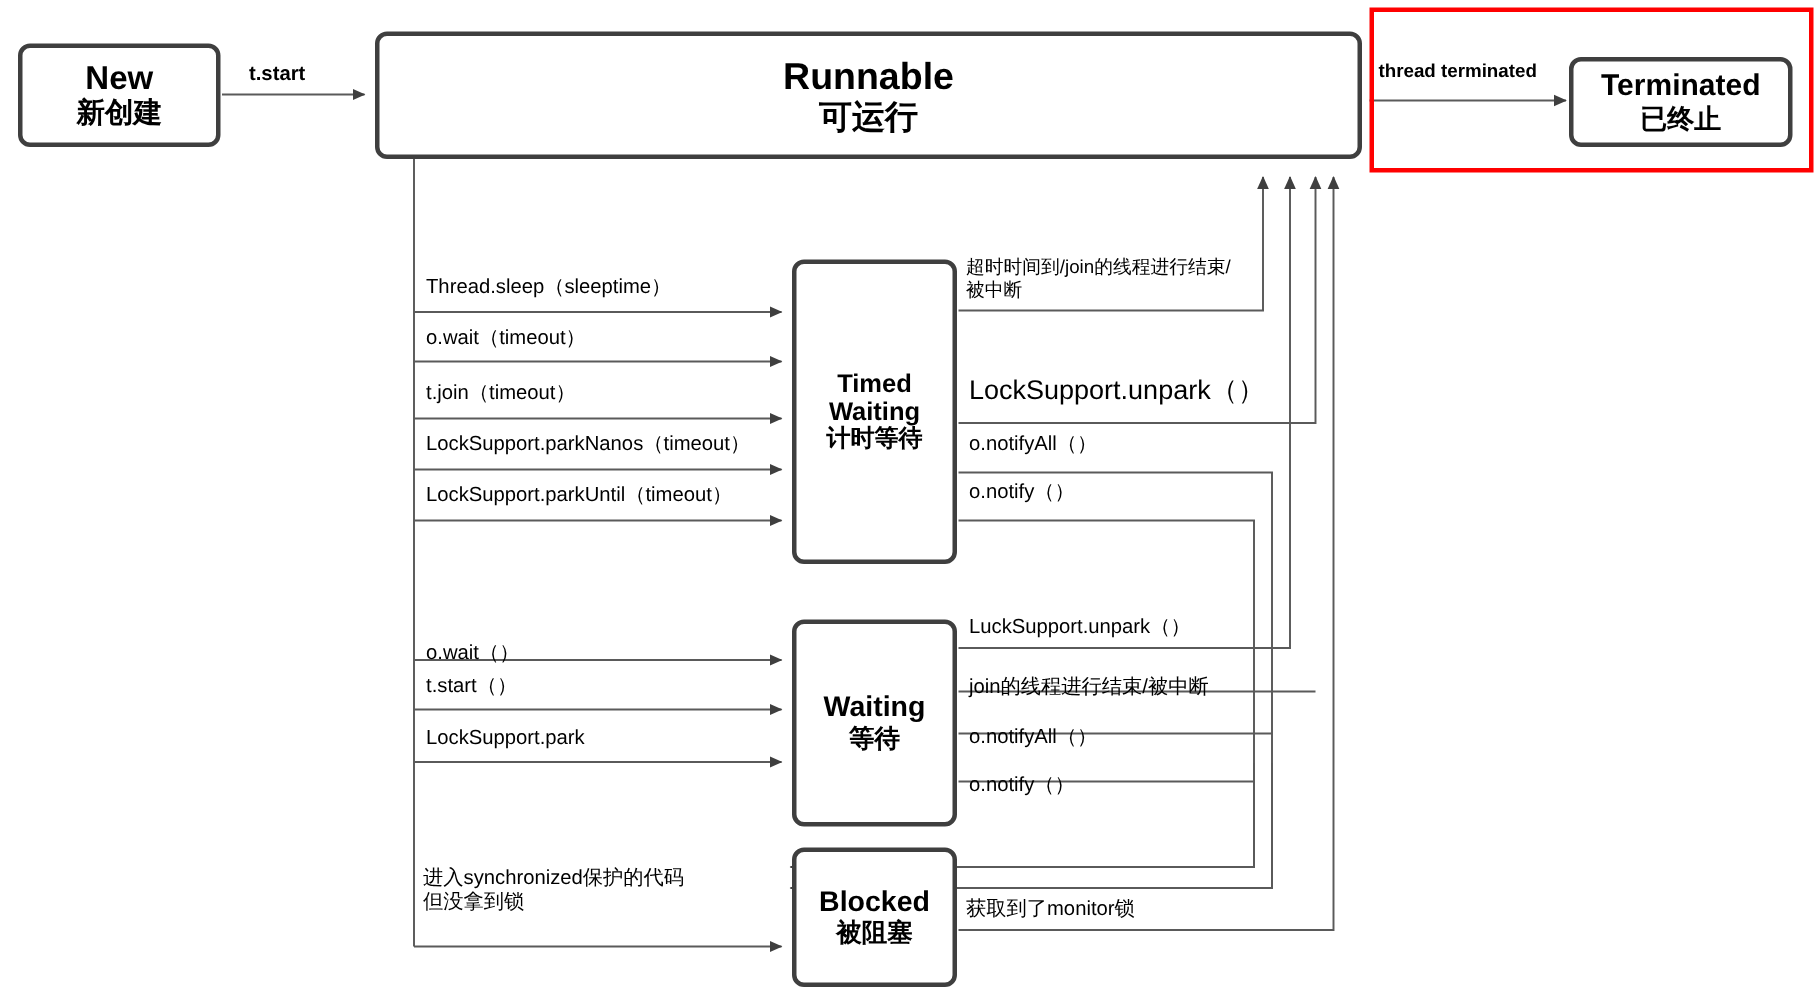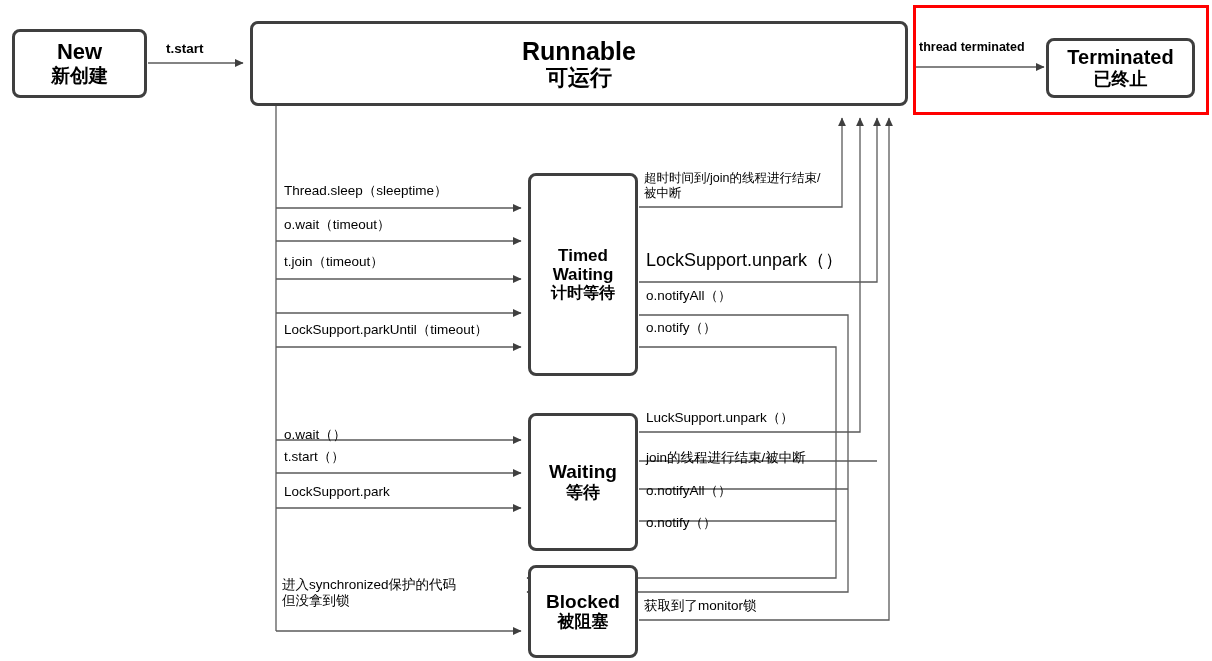--- a/index.html
+++ b/index.html
@@ -100,20 +100,21 @@
     <div class="zh" style="font-size:17px;">被阻塞</div>
   </div>
 
   <div class="lbl" style="left:166px;top:41px;font-size:13.5px;font-weight:bold;">t.start</div>
 
   <div class="lbl" style="left:919px;top:40px;font-size:12.5px;font-weight:bold;">thread terminated</div>
 
   <div class="lbl" style="left:284px;top:183px;font-size:13.5px;">Thread.sleep（sleeptime）</div>
   <div class="lbl" style="left:284px;top:217px;font-size:13.5px;">o.wait（timeout）</div>
   <div class="lbl" style="left:284px;top:254px;font-size:13.5px;">t.join（timeout）</div>
+  <div class="lbl" style="left:284px;top:288px;font-size:13.5px;">LockSupport.parkNanos（timeout）</div>
   <div class="lbl" style="left:284px;top:322px;font-size:13.5px;">LockSupport.parkUntil（timeout）</div>
 
   <div class="lbl ctr" style="left:644px;top:171px;width:198px;font-size:12.5px;">
     <span style="display: block;">超时时间到/join的线程进行结束/</span>
     <span style="display: block;">被中断</span>
   </div>
   <div class="lbl" style="left:646px;top:250px;font-size:18px;">LockSupport.unpark（）</div>
   <div class="lbl" style="left:646px;top:288px;font-size:13.5px;">o.notifyAll（）</div>
   <div class="lbl" style="left:646px;top:320px;font-size:13.5px;">o.notify（）</div>
 

